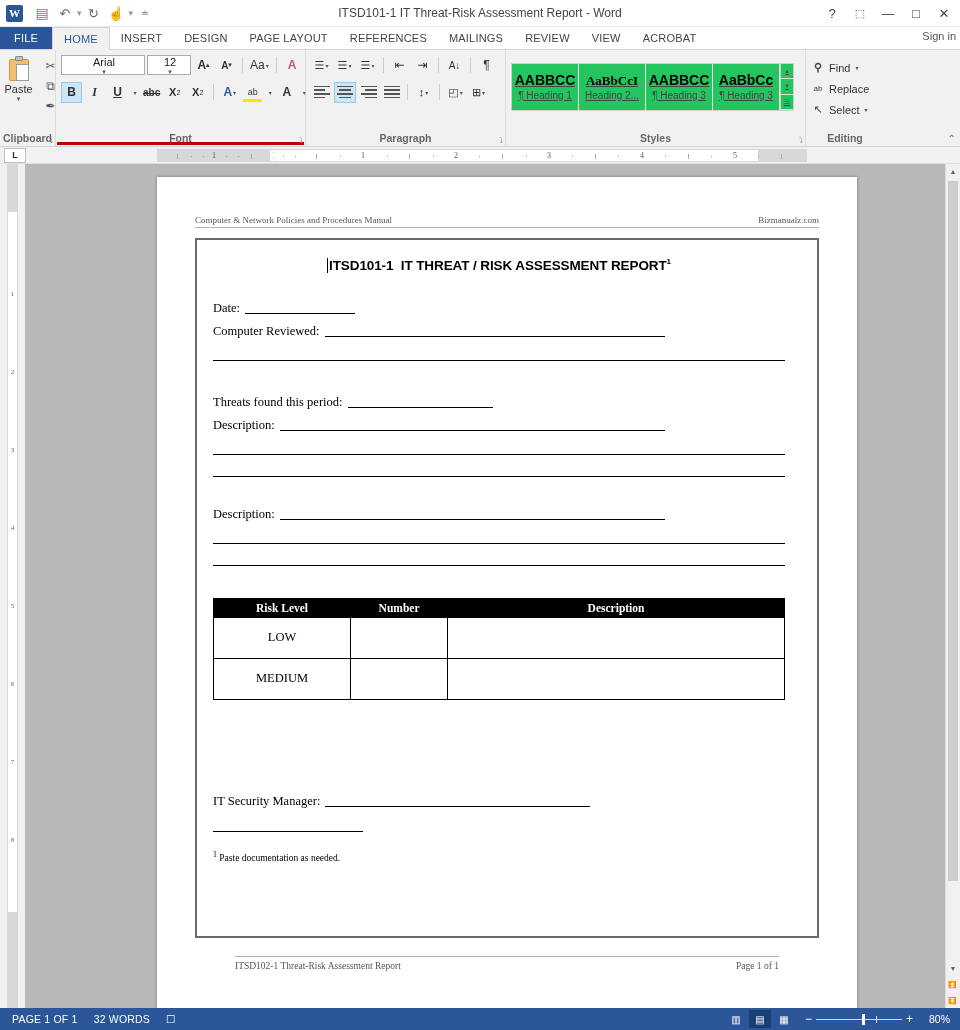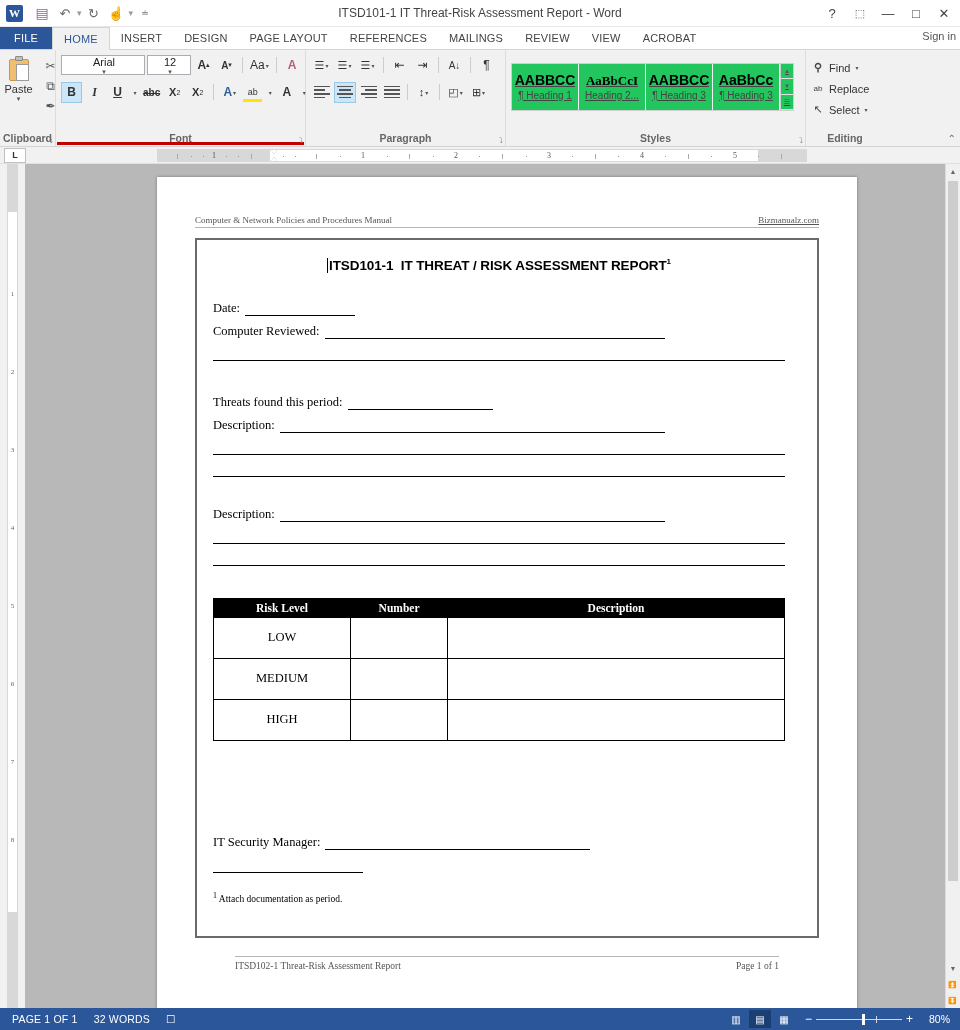--- a/index.html
+++ b/index.html
@@ -177,21 +177,21 @@
                 border-bottom:1px solid #b5b5b5; padding-bottom:2px; margin:0 16px; }
 
   .form-box { margin:10px 16px 0 16px; border:2px solid #6a6a6a; height:700px;
               padding:14px 32px 0 16px; position:relative;
               font-family:"Liberation Serif", serif; color:#000; }
   .form-title { text-align:center; font-family:"Liberation Sans", sans-serif;
                 font-weight:bold; font-size:13.5px; letter-spacing:-0.1px;
                 margin-top:3px; }
   .form-title .cursor { border-left:1.5px solid #000; margin-right:1px; }
 
-  .fld { font-size:12.5px; display:flex; align-items:flex-end; margin-top:0; }
+  .fld { font-size:12.5px; display:flex; align-items:flex-start; margin-top:0; }
   .fld .lbl { white-space:nowrap; }
   .fill { border-bottom:1px solid #000; display:inline-block; margin-left:5px; }
   .fill-line { border-bottom:1px solid #000; height:1px; margin:0; }
 
   .tbl { width:100%; border-collapse:collapse; font-family:"Liberation Serif", serif;
          margin-top:6px; }
   .tbl th { background:#000; color:#fff; font-size:11.5px; font-weight:bold;
             padding:3px 0; border:1px solid #000; }
   .tbl td { border:1px solid #000; height:41px; font-size:12.5px; text-align:center; }
 
@@ -545,21 +545,21 @@
     <span class="rv-num" style="top:594px">7</span>
     <span class="rv-num" style="top:672px">8</span>
   </div>
 
   <div class="doc-area">
     <div class="page" style="left:132px">
       <div class="page-inner">
 
         <div class="doc-header">
           <span>Computer &amp; Network Policies and Procedures Manual</span>
-          <span style="text-decoration:underline">Bizmanualz.com</span>
+          <span style="">Bizmanualz.com</span>
         </div>
 
         <div class="form-box">
 
           <div class="form-title">
             <span class="cursor"></span><span>ITSD101-1</span>&nbsp;&nbsp;<span>IT THREAT / RISK ASSESSMENT REPORT</span><sup style="font-size:8px">1</sup>
           </div>
 
           <div style="height:28px"></div>
 
@@ -613,41 +613,36 @@
               <tr>
                 <td>LOW</td>
                 <td></td>
                 <td></td>
               </tr>
               <tr>
                 <td>MEDIUM</td>
                 <td></td>
                 <td></td>
               </tr>
-              <tr>
-                <td>HIGH</td>
-                <td></td>
-                <td></td>
-              </tr>
             </tbody>
           </table>
 
           <div style="height:94px"></div>
 
           <div class="fld">
             <span class="lbl">IT Security Manager:</span>
             <span class="fill" style="width:265px;height:13px"></span>
           </div>
           <div class="fill-line" style="margin-top:22px;width:150px"></div>
 
           <div style="height:18px"></div>
 
           <div class="footnote">
             <sup>1</sup>
-            <span>Attach documentation as period.</span>
+            <span>Paste documentation as needed.</span>
           </div>
 
           <div class="doc-footer">
             <span>ITSD102-1 Threat-Risk Assessment Report</span>
             <span>Page 1 of 1</span>
           </div>
         </div>
       </div>
     </div>
   </div>

